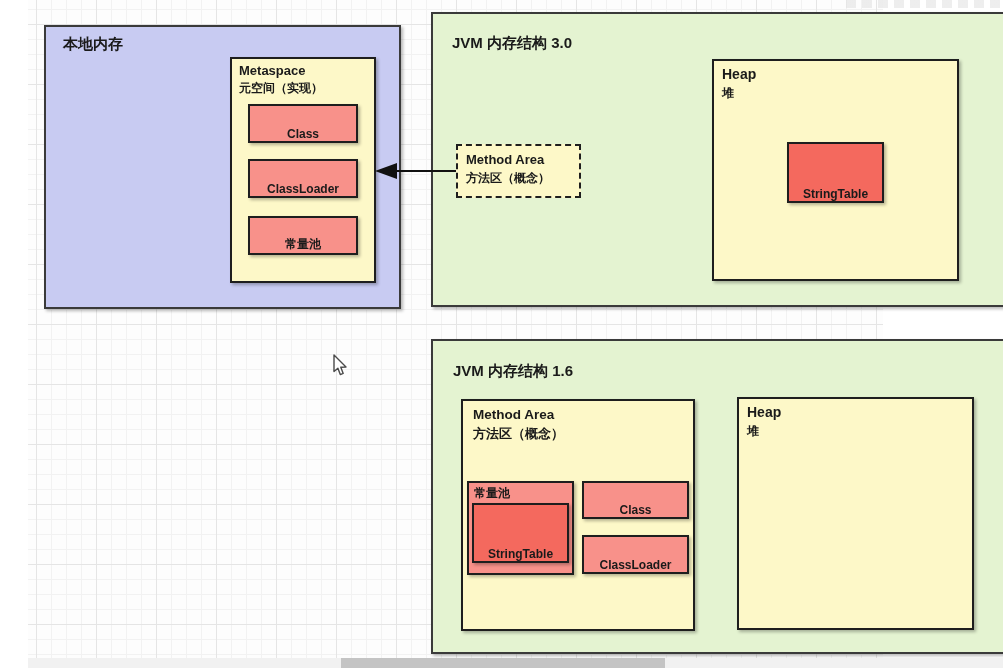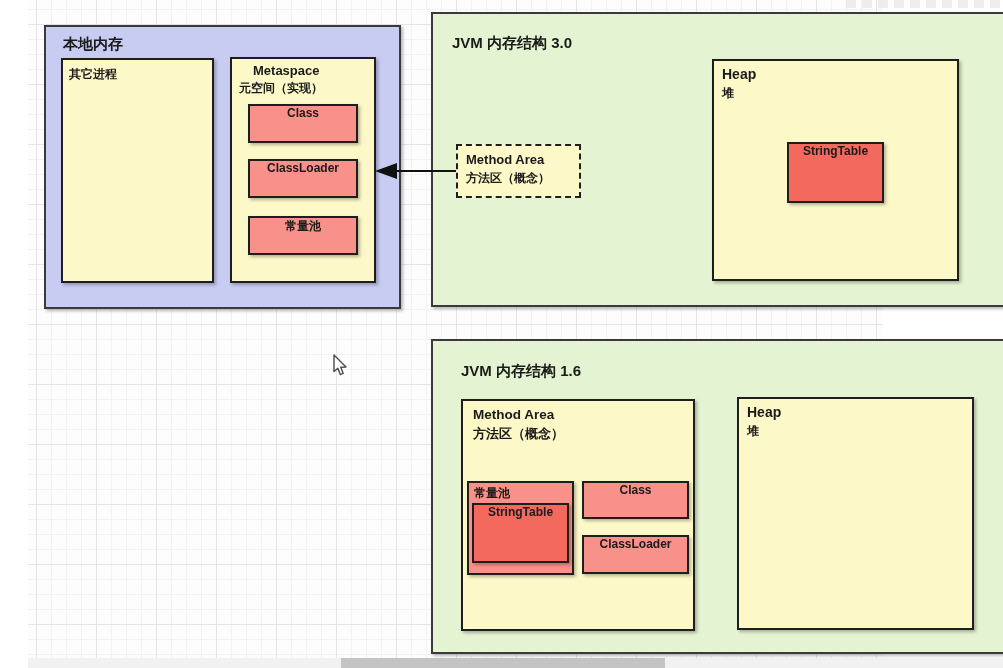--- a/index.html
+++ b/index.html
@@ -43,21 +43,21 @@
     border:2px solid var(--border-dark,#1e1e1e);
   }
   .box-red {
     background:var(--red,#f4695e);
     border:2px solid var(--border-dark,#1e1e1e);
   }
 
   .t-title   { font-weight:bold; font-size:15px; }
   .t-head    { font-weight:bold; font-size:13px; line-height:1.4; }
   .t-label   { font-weight:bold; font-size:12px; }
-  .centered  { display:flex; align-items:flex-start; justify-content:center; text-align:center; }
+  .centered  { display:flex; align-items:flex-end; justify-content:center; text-align:center; }
   .pad       { padding:4px 6px; }
 
   .arrow-line { height:2px; background:var(--arrow,#111); }
   .arrow-head {
     width:0; height:0;
     border-top:8px solid transparent;
     border-bottom:8px solid transparent;
     border-right:22px solid var(--arrow,#111);
   }
 
@@ -73,26 +73,23 @@
 <body>
 
 <div class="canvas">
 
   <div class="abs faded-artifact" style="left:818px; top:0; width:185px; height:8px;"></div>
 
   <div class="abs shape container-purple" style="left:16px; top:25px; width:357px; height:284px;">
     <div class="abs t-title" style="left:17px; top:8px;">本地内存</div>
   </div>
 
-  <div class="abs shape box-yellow pad" style="left:33px; top:58px; width:153px; height:225px;">
-    <span class="t-label">其它进程</span>
-  </div>
 
   <div class="abs shape box-yellow" style="left:202px; top:57px; width:146px; height:226px;">
-    <div class="t-head" style="padding:3px 7px 0 21px;">Metaspace</div>
+    <div class="t-head" style="padding:3px 7px 0 7px;">Metaspace</div>
     <div class="t-label" style="padding:0 7px;">元空间（实现）</div>
   </div>
 
   <div class="abs shape box-salmon centered t-label" style="left:220px; top:104px; width:110px; height:39px;">
     <span>Class</span>
   </div>
   <div class="abs shape box-salmon centered t-label" style="left:220px; top:159px; width:110px; height:39px;">
     <span>ClassLoader</span>
   </div>
   <div class="abs shape box-salmon centered t-label" style="left:220px; top:216px; width:110px; height:39px;">
@@ -113,21 +110,21 @@
 
   <div class="abs shape box-yellow" style="left:684px; top:59px; width:247px; height:222px; padding:4px 8px;">
     <div class="t-head" style="font-size:14px;">Heap</div>
     <div class="t-label">堆</div>
   </div>
   <div class="abs shape box-red centered t-label" style="left:759px; top:142px; width:97px; height:61px;">
     <span>StringTable</span>
   </div>
 
   <div class="abs shape container-green" style="left:403px; top:339px; width:580px; height:315px;">
-    <div class="abs t-title" style="left:28px; top:21px;">JVM 内存结构 1.6</div>
+    <div class="abs t-title" style="left:20px; top:21px;">JVM 内存结构 1.6</div>
   </div>
 
   <div class="abs shape box-yellow" style="left:433px; top:399px; width:234px; height:232px; padding:5px 10px;">
     <div class="t-head" style="font-size:13.5px;">Method Area</div>
     <div class="t-head">方法区（概念）</div>
   </div>
 
   <div class="abs shape box-salmon" style="left:439px; top:481px; width:107px; height:94px;">
     <div class="t-label" style="padding:2px 5px;">常量池</div>
   </div>

